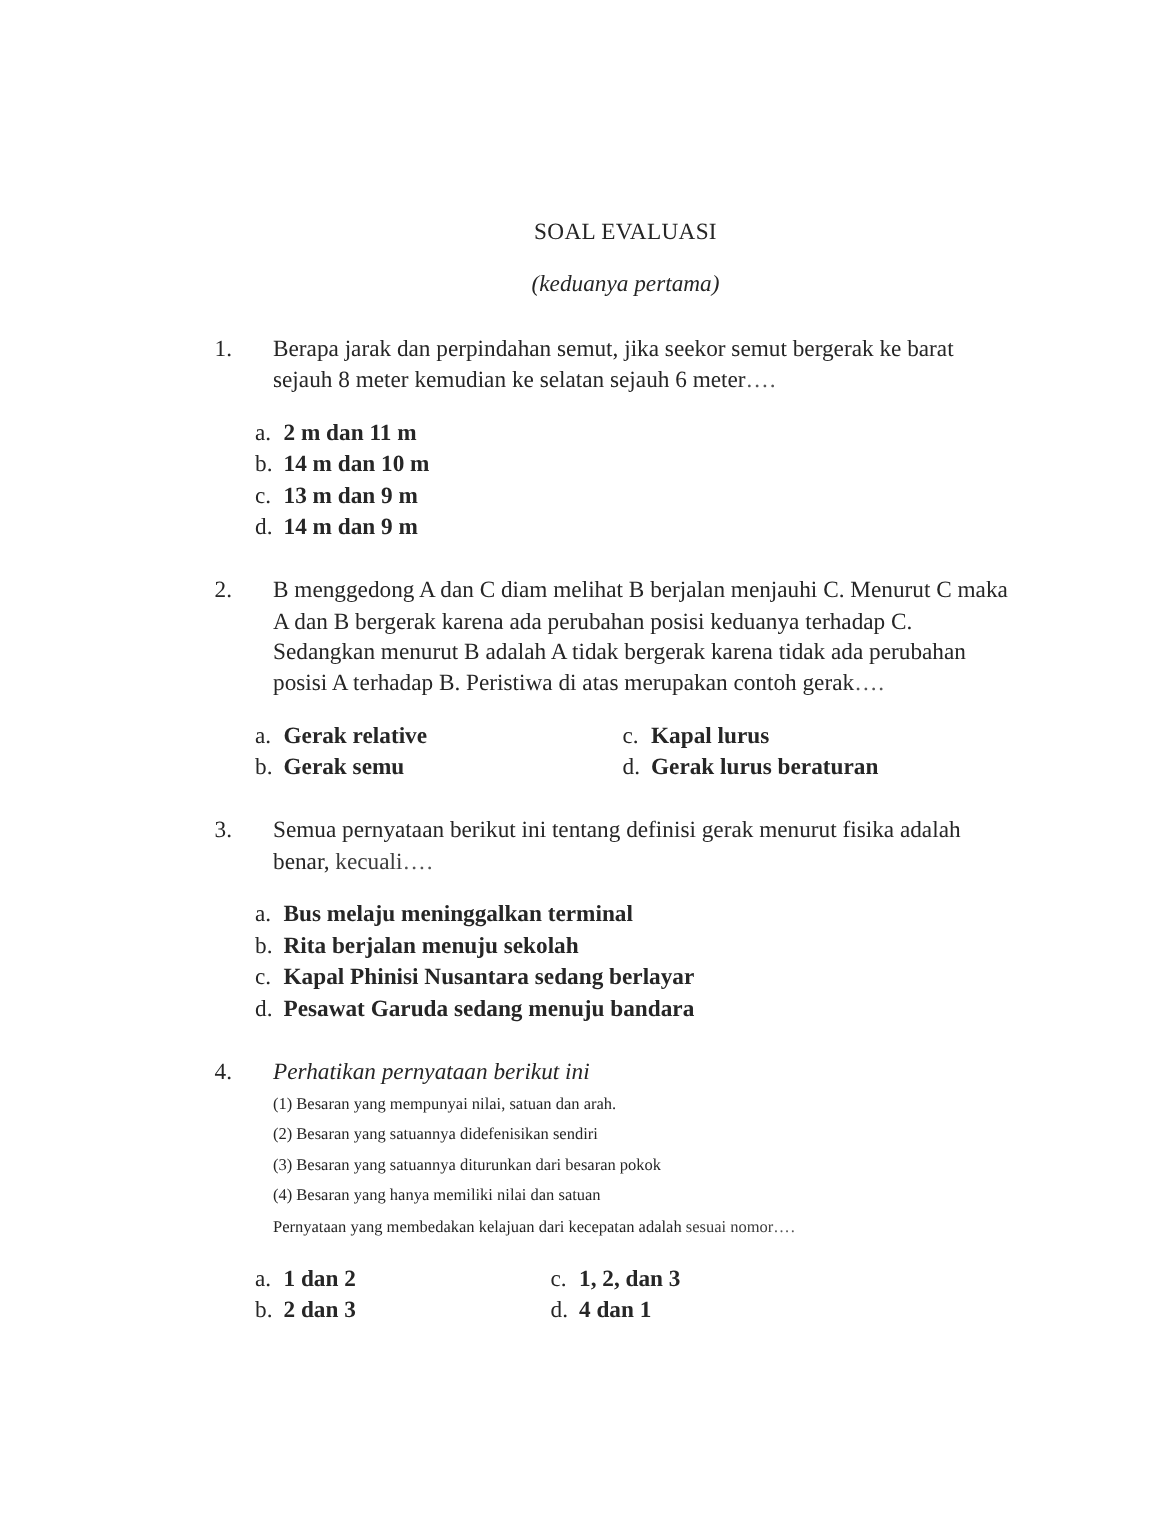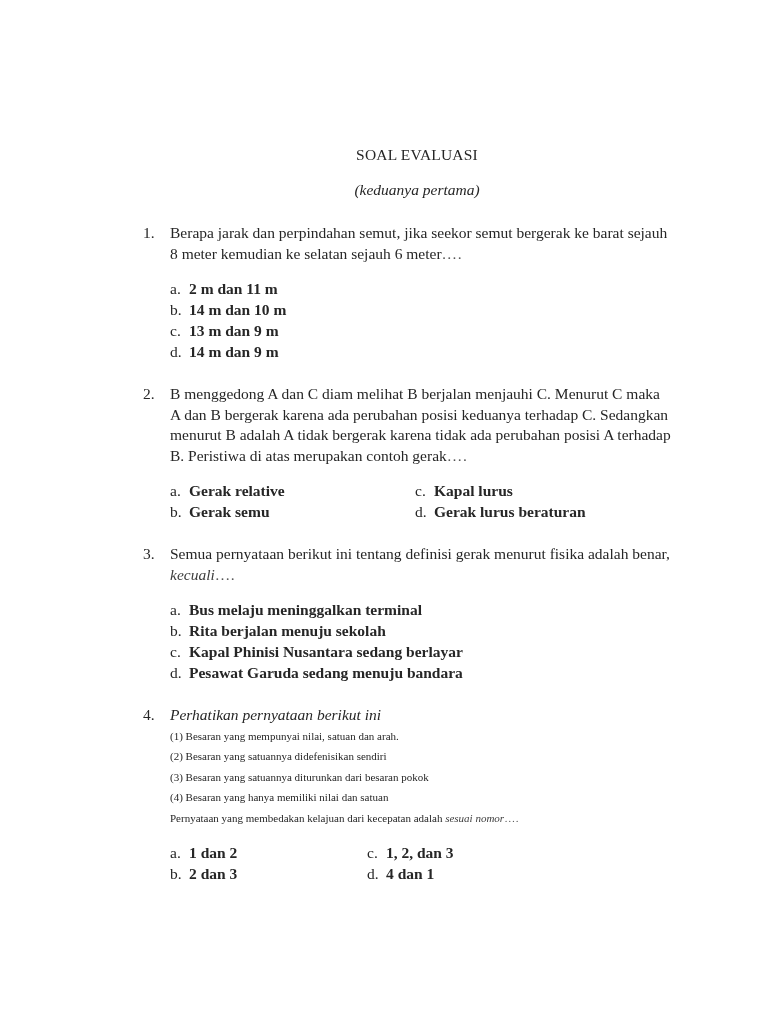--- a/index.html
+++ b/index.html
@@ -58,27 +58,27 @@
     width: 27px;
     flex: 0 0 27px;
     font-size: 15.5px;
     line-height: 20.5px;
   }
   .q-body {
     flex: 1 1 auto;
     font-size: 15.5px;
     line-height: 20.5px;
     text-align: left;
+    margin-left: 12px;
   }
   .q-text {
     margin: 0;
     font-style: italic;
   }
   .faint-italic {
-    font-style: italic;
     color: #3d3d3d;
   }
   .dots {
     letter-spacing: 0.6px;
     color: #555555;
   }
 
   
   .statement {
     margin: 0;

